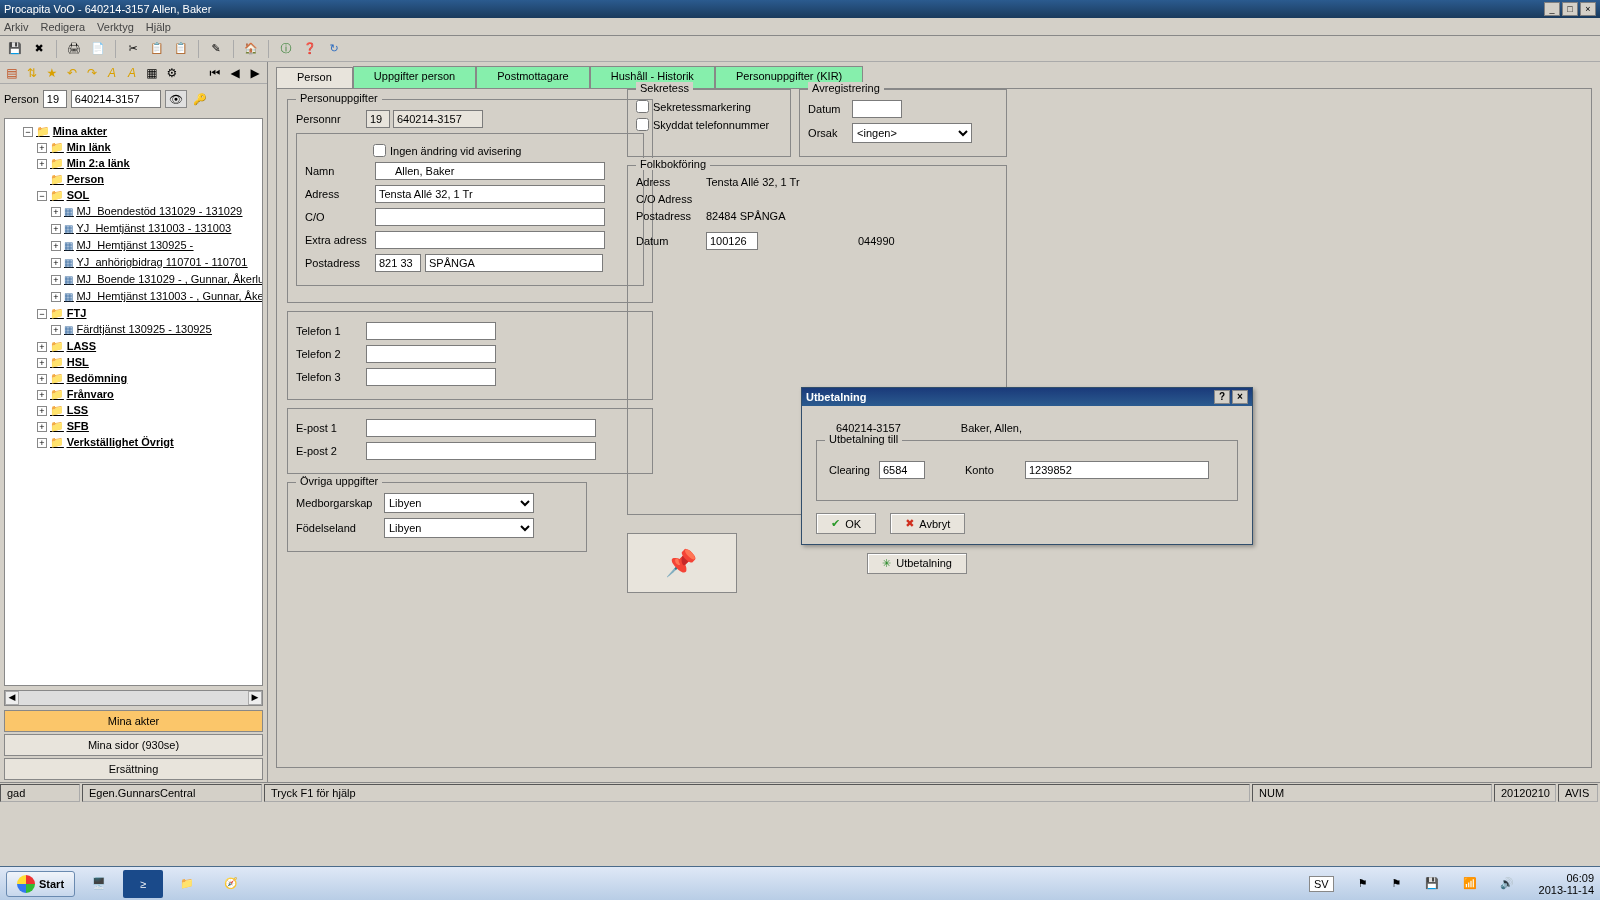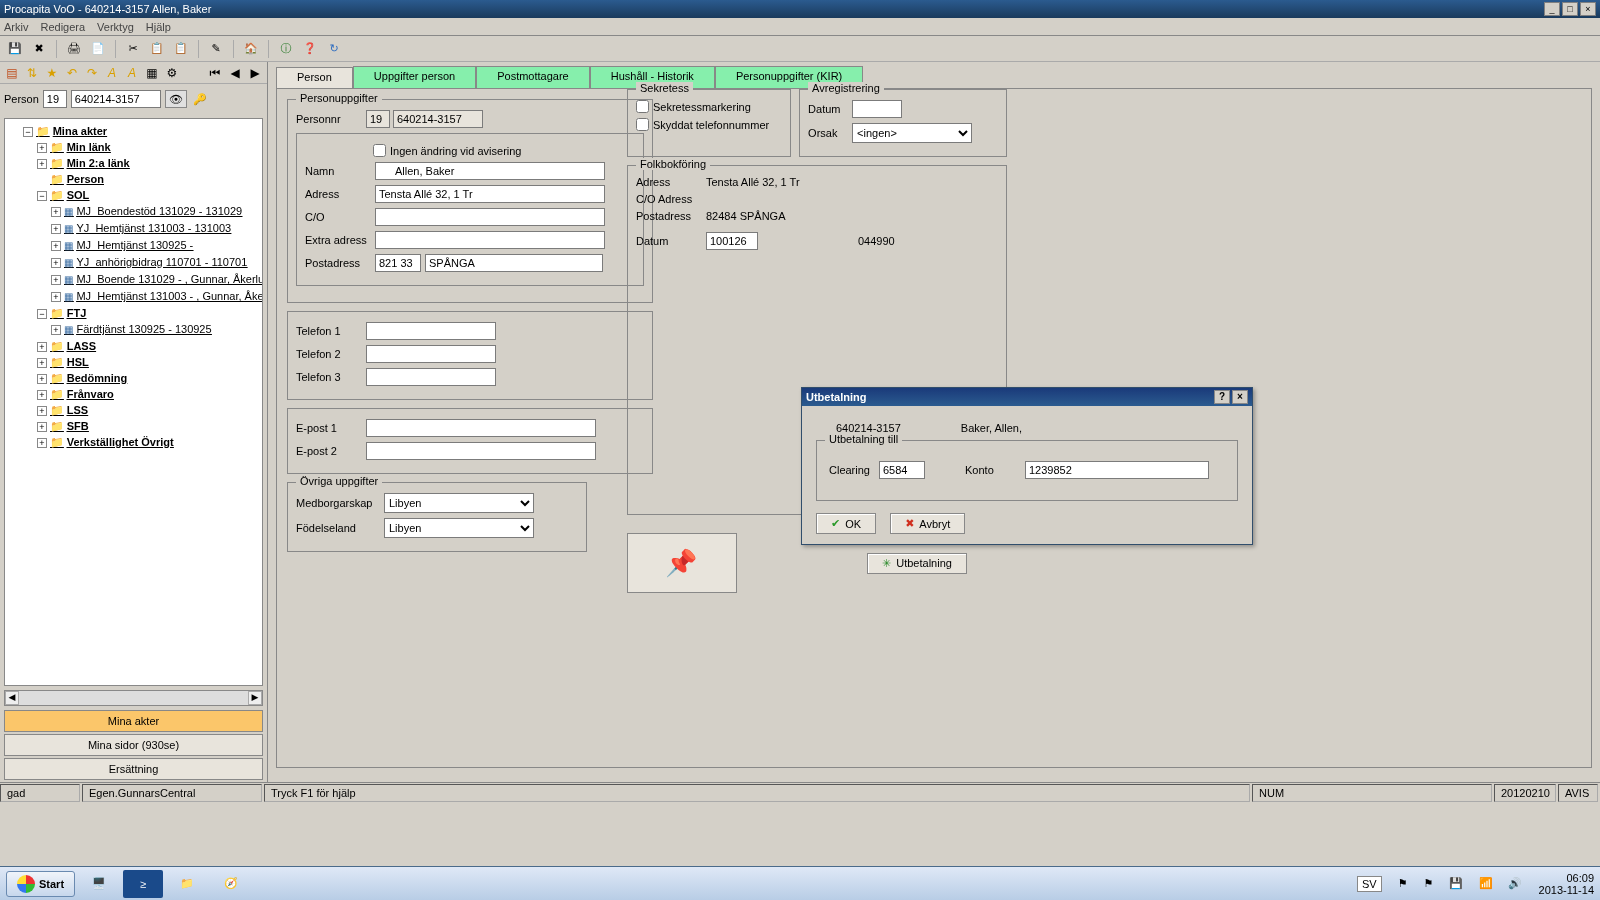--- a/index.html
+++ b/index.html
@@ -74,21 +74,21 @@
 .modal .mgroup .legend { position: absolute; top: -8px; left: 8px; background: #d4d0c8; padding: 0 4px; }
 .modal .sel-hl { background: #2b5b8f; color: #fff; }
 
 .statusbar { height: 20px; background: #d4d0c8; border-top: 1px solid #888; display: flex; align-items: center; }
 .statusbar .cell { border: 1px inset #aaa; height: 18px; padding: 1px 6px; margin-right: 2px; display: flex; align-items: center; }
 
 .taskbar { height: 34px; background: linear-gradient(#dfe8f6,#b8cde6); border-top: 1px solid #4a6a8a; display: flex; align-items: center; padding: 0 6px; position: absolute; bottom: 0; left: 0; right: 0; }
 .startbtn { display: flex; align-items: center; gap: 4px; background: linear-gradient(#f0f4fa,#c7d7ec); border: 1px solid #6a8ab0; border-radius: 3px; padding: 3px 10px; height: 26px; cursor: default; }
 .startorb { width: 18px; height: 18px; border-radius: 50%; background: conic-gradient(#e33 0 25%, #3b3 25% 50%, #37e 50% 75%, #fd3 75% 100%); }
 .taskicon { width: 40px; height: 28px; display: inline-flex; align-items: center; justify-content: center; margin-left: 4px; border-radius: 2px; }
-.tray { margin-left: auto; display: flex; align-items: center; gap: 16px; }
+.tray { margin-left: auto; display: flex; align-items: center; gap: 24px; }
 .tray .lang { border: 1px solid #888; padding: 1px 4px; background: #fff; }
 .tray .clock { text-align: right; line-height: 12px; font-size: 10px; }
 </style>
 </head>
 <body>
 
 <div class="titlebar">
   <span>Procapita VoO - 640214-3157 Allen, Baker</span>
   <div class="spacer"></div>
   <div class="winbtns">

